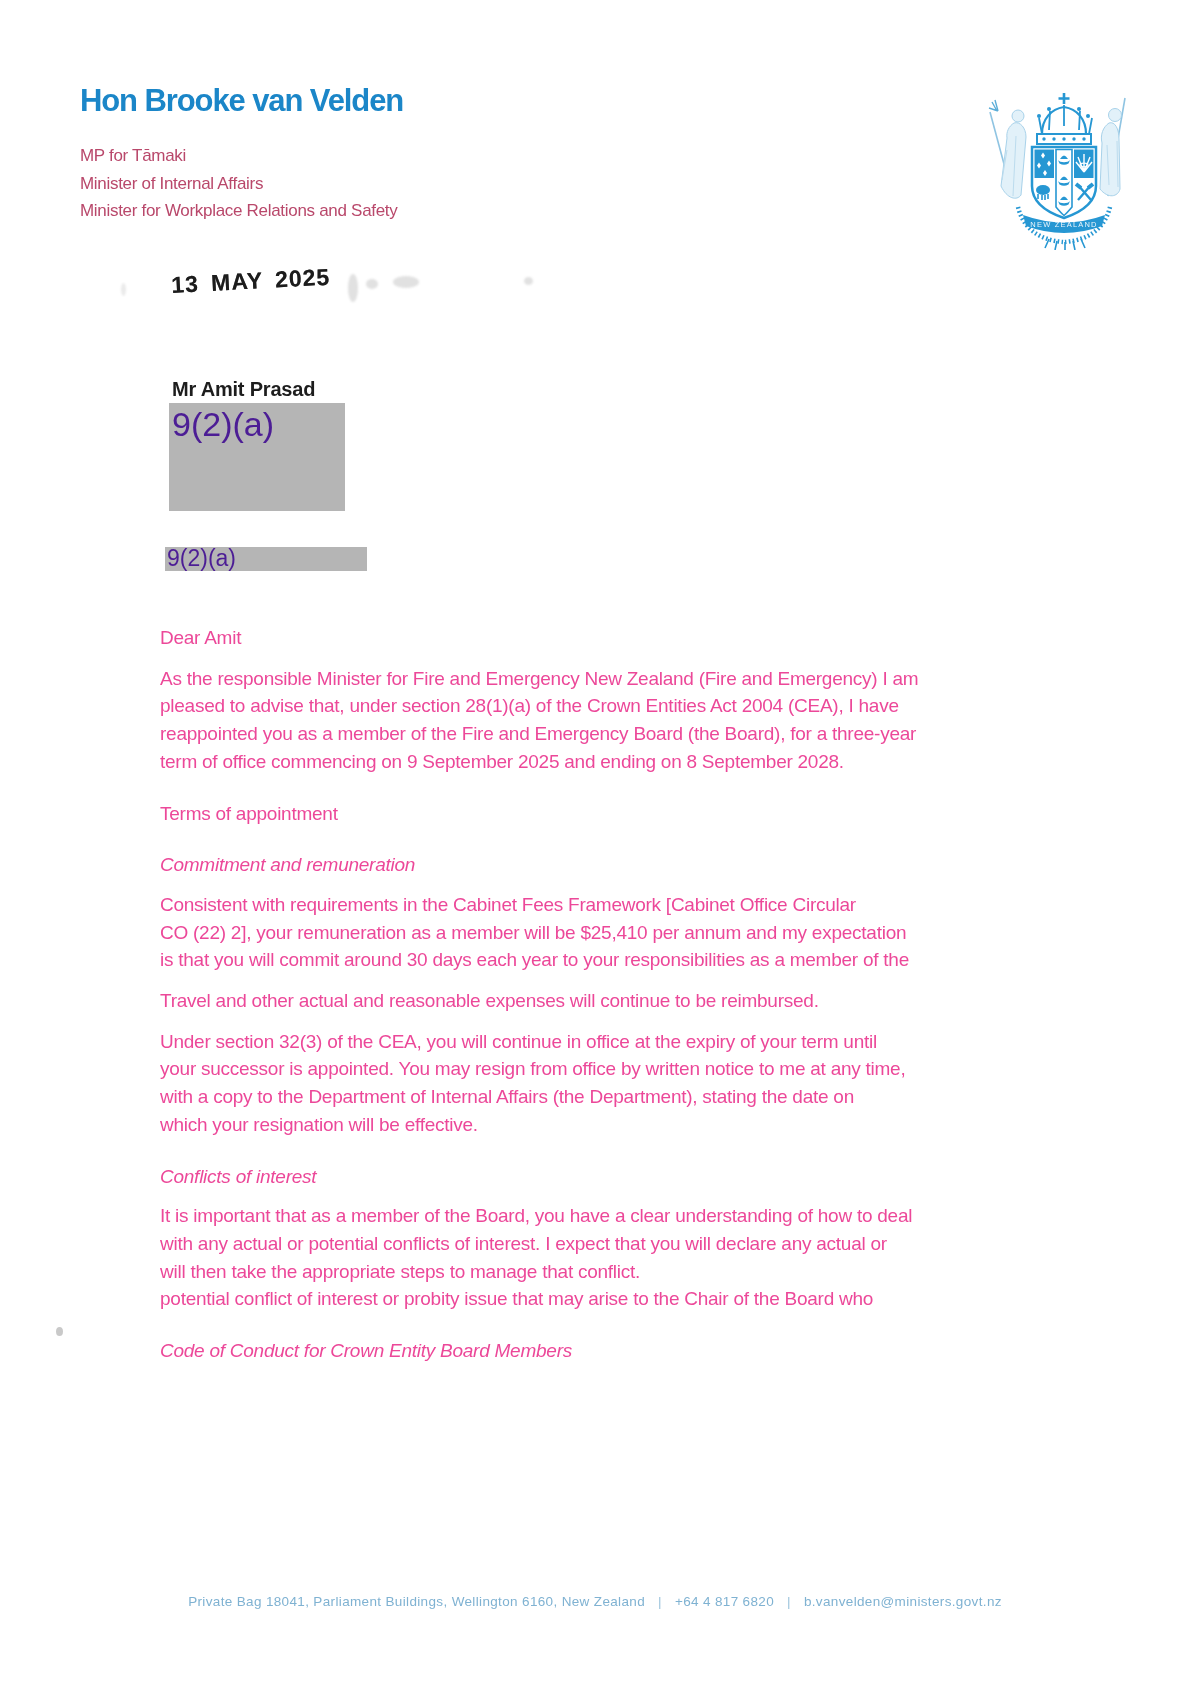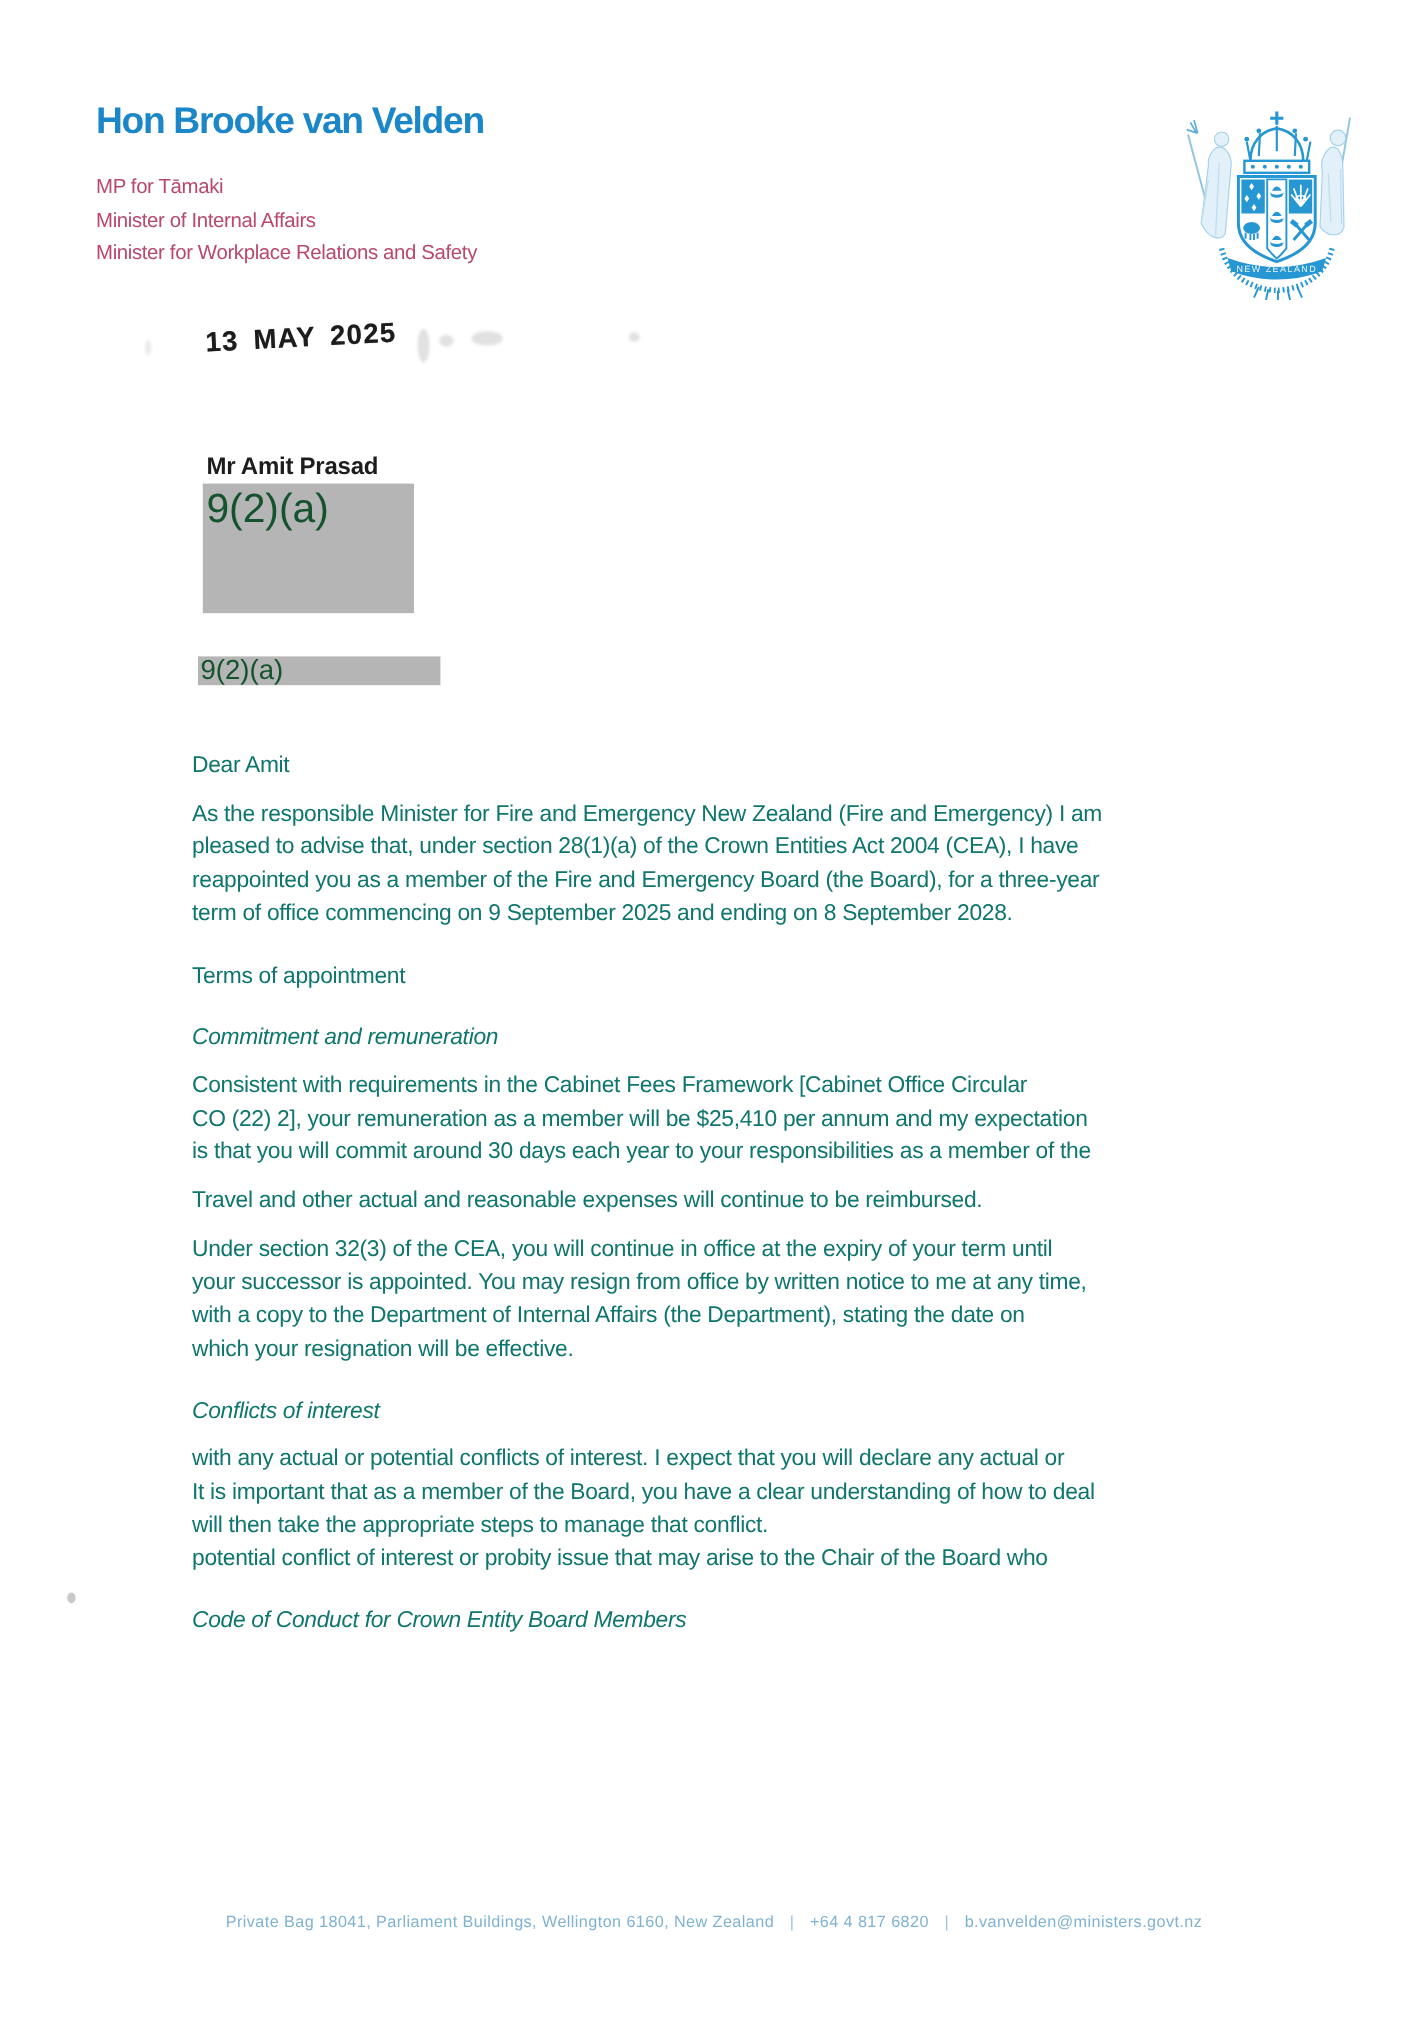--- a/index.html
+++ b/index.html
@@ -30,32 +30,32 @@
   .smudge { position:absolute; background:rgba(40,40,40,0.14); border-radius:50%; filter:blur(1.3px); }
   .s1 { left:348px; top:274px; width:10px; height:28px; }
   .s2 { left:366px; top:279px; width:12px; height:10px; }
   .s3 { left:393px; top:276px; width:26px; height:12px; }
   .s4 { left:524px; top:277px; width:9px;  height:8px;  }
   .s5 { left:121px; top:283px; width:5px;  height:13px; opacity:.7; }
   .s6 { left:56px;  top:1327px; width:7px; height:9px; background:rgba(40,40,40,0.25); filter:blur(0.6px); }
 
   
   .recipient-name { position:absolute; left:172px; top:378px; font-size:20px; letter-spacing:-0.2px;font-weight:bold; }
-  .redact { background:#b5b5b5; color:#14532d; }
+  .redact { background:#b5b5b5; color:#4c1d95; }
   .redact-lg {
     position:absolute; left:169px; top:403px; width:176px; height:108px;
     font-size:34px; line-height:36px; padding:3px 0 0 3px; box-sizing:border-box;
   }
   .redact-sm {
     position:absolute; left:165px; top:547px; width:202px; height:24px;
     font-size:23px; line-height:23px; padding-left:2px; box-sizing:border-box;
   }
 
   
-  .letter-body { position:absolute; left:160px; top:624px; width:840px; font-size:19px; letter-spacing:-0.25px; color:#0f766e; }
+  .letter-body { position:absolute; left:160px; top:624px; width:840px; font-size:19px; letter-spacing:-0.25px; color:#ec4899; }
   .ln  { line-height:27.7px; white-space:nowrap; }
   .sal { margin-bottom:13px; }
   .para { margin:0 0 13px 0; }
   .h1 { font-weight:400; margin:24px 0 12px 0; line-height:27.7px; white-space:nowrap; }
   .h2 { font-style:italic; margin:24px 0 12px 0; line-height:27.7px; white-space:nowrap; }
 
   
   .footer {
     position:absolute; left:0; right:0; top:1594px; text-align:center;
     font-size:13.5px; color:#7fb2d2; letter-spacing:0.35px; white-space:nowrap;
@@ -187,22 +187,22 @@
 
     <div class="para">
       <div class="ln">Under section 32(3) of the CEA, you will continue in office at the expiry of your term until</div>
       <div class="ln">your successor is appointed. You may resign from office by written notice to me at any time,</div>
       <div class="ln">with a copy to the Department of Internal Affairs (the Department), stating the date on</div>
       <div class="ln">which your resignation will be effective.</div>
     </div>
 
     <div class="h2">Conflicts of interest</div>
     <div class="para">
+      <div class="ln">It is important that as a member of the Board, you have a clear understanding of how to deal</div>
       <div class="ln">with any actual or potential conflicts of interest. I expect that you will declare any actual or</div>
-      <div class="ln">It is important that as a member of the Board, you have a clear understanding of how to deal</div>
       <div class="ln">will then take the appropriate steps to manage that conflict.</div>
       <div class="ln">potential conflict of interest or probity issue that may arise to the Chair of the Board who</div>
     </div>
 
     <div class="h2">Code of Conduct for Crown Entity Board Members</div>
   </main>
 
   <footer class="footer">
     <span>Private Bag 18041, Parliament Buildings, Wellington 6160, New Zealand</span><span class="sep">|</span><span>+64 4 817 6820</span><span class="sep">|</span><span>b.vanvelden@ministers.govt.nz</span>
   </footer>

